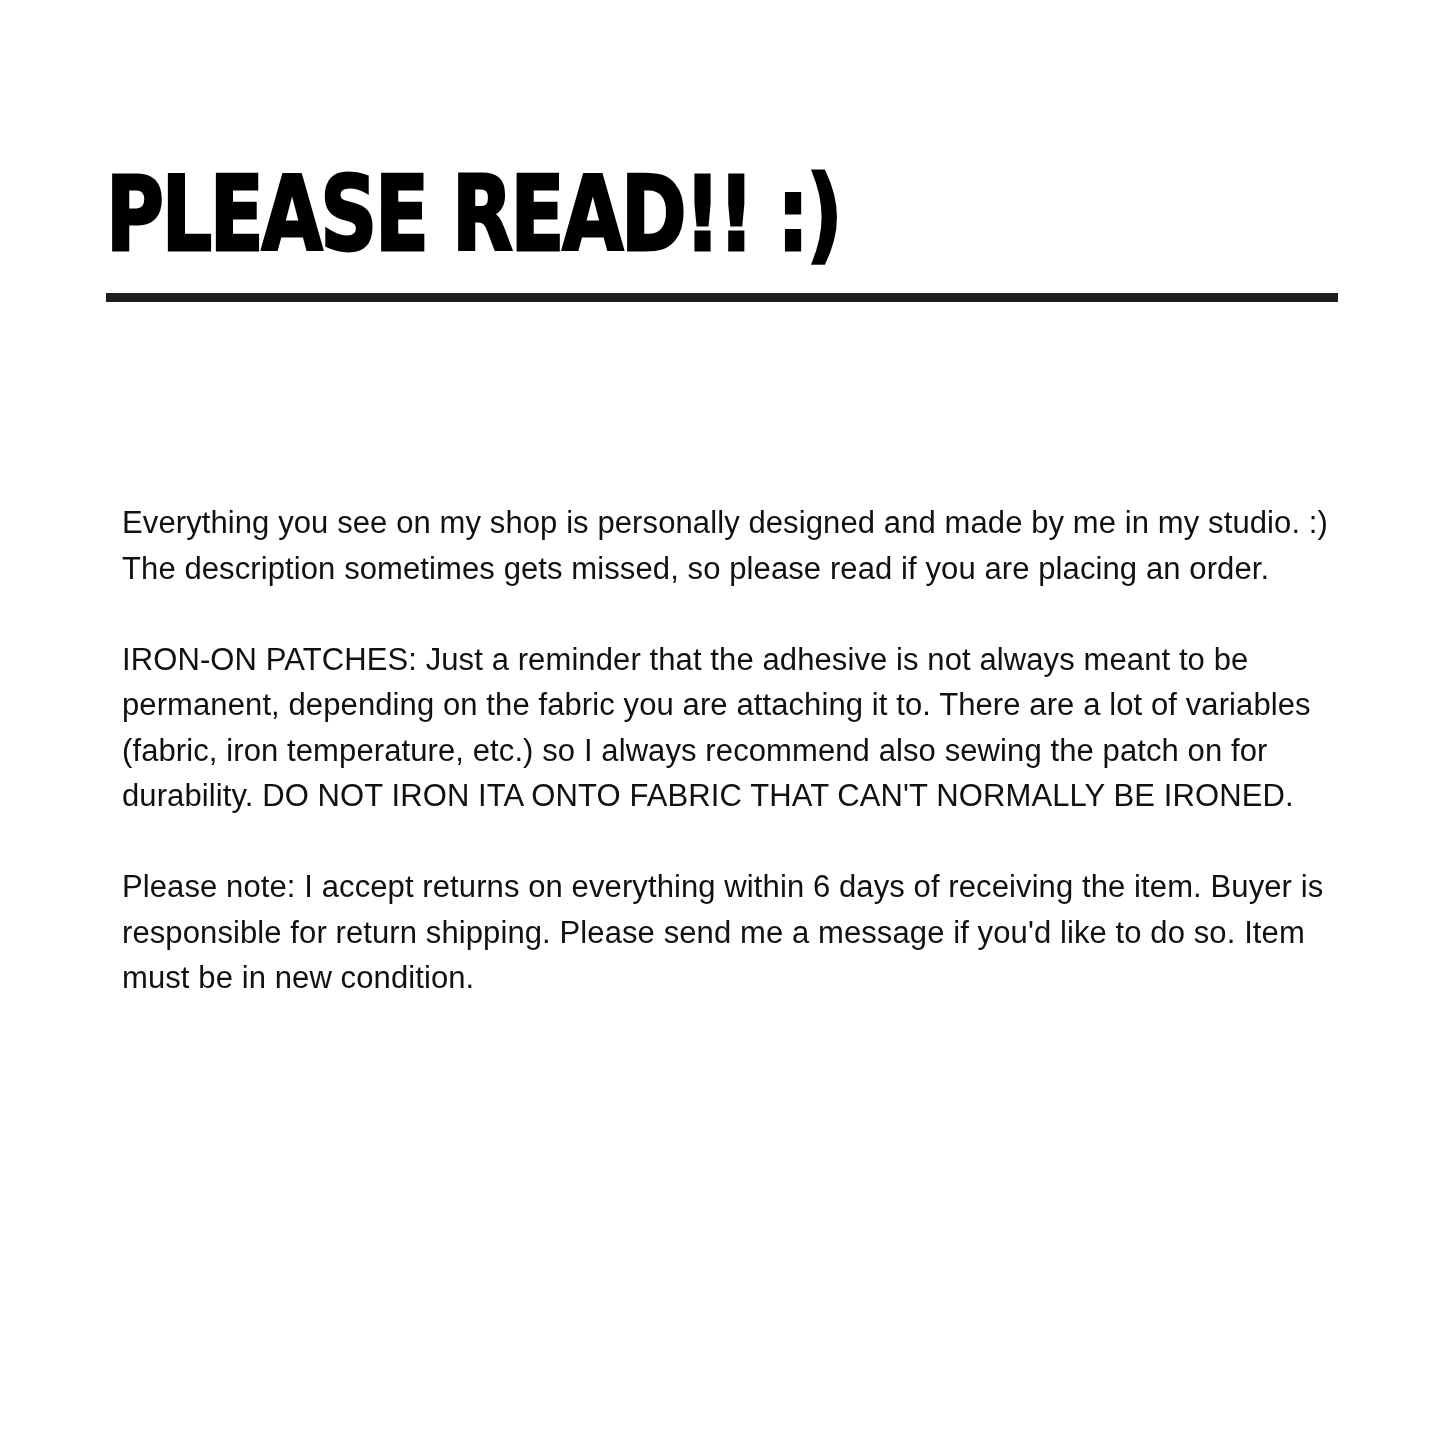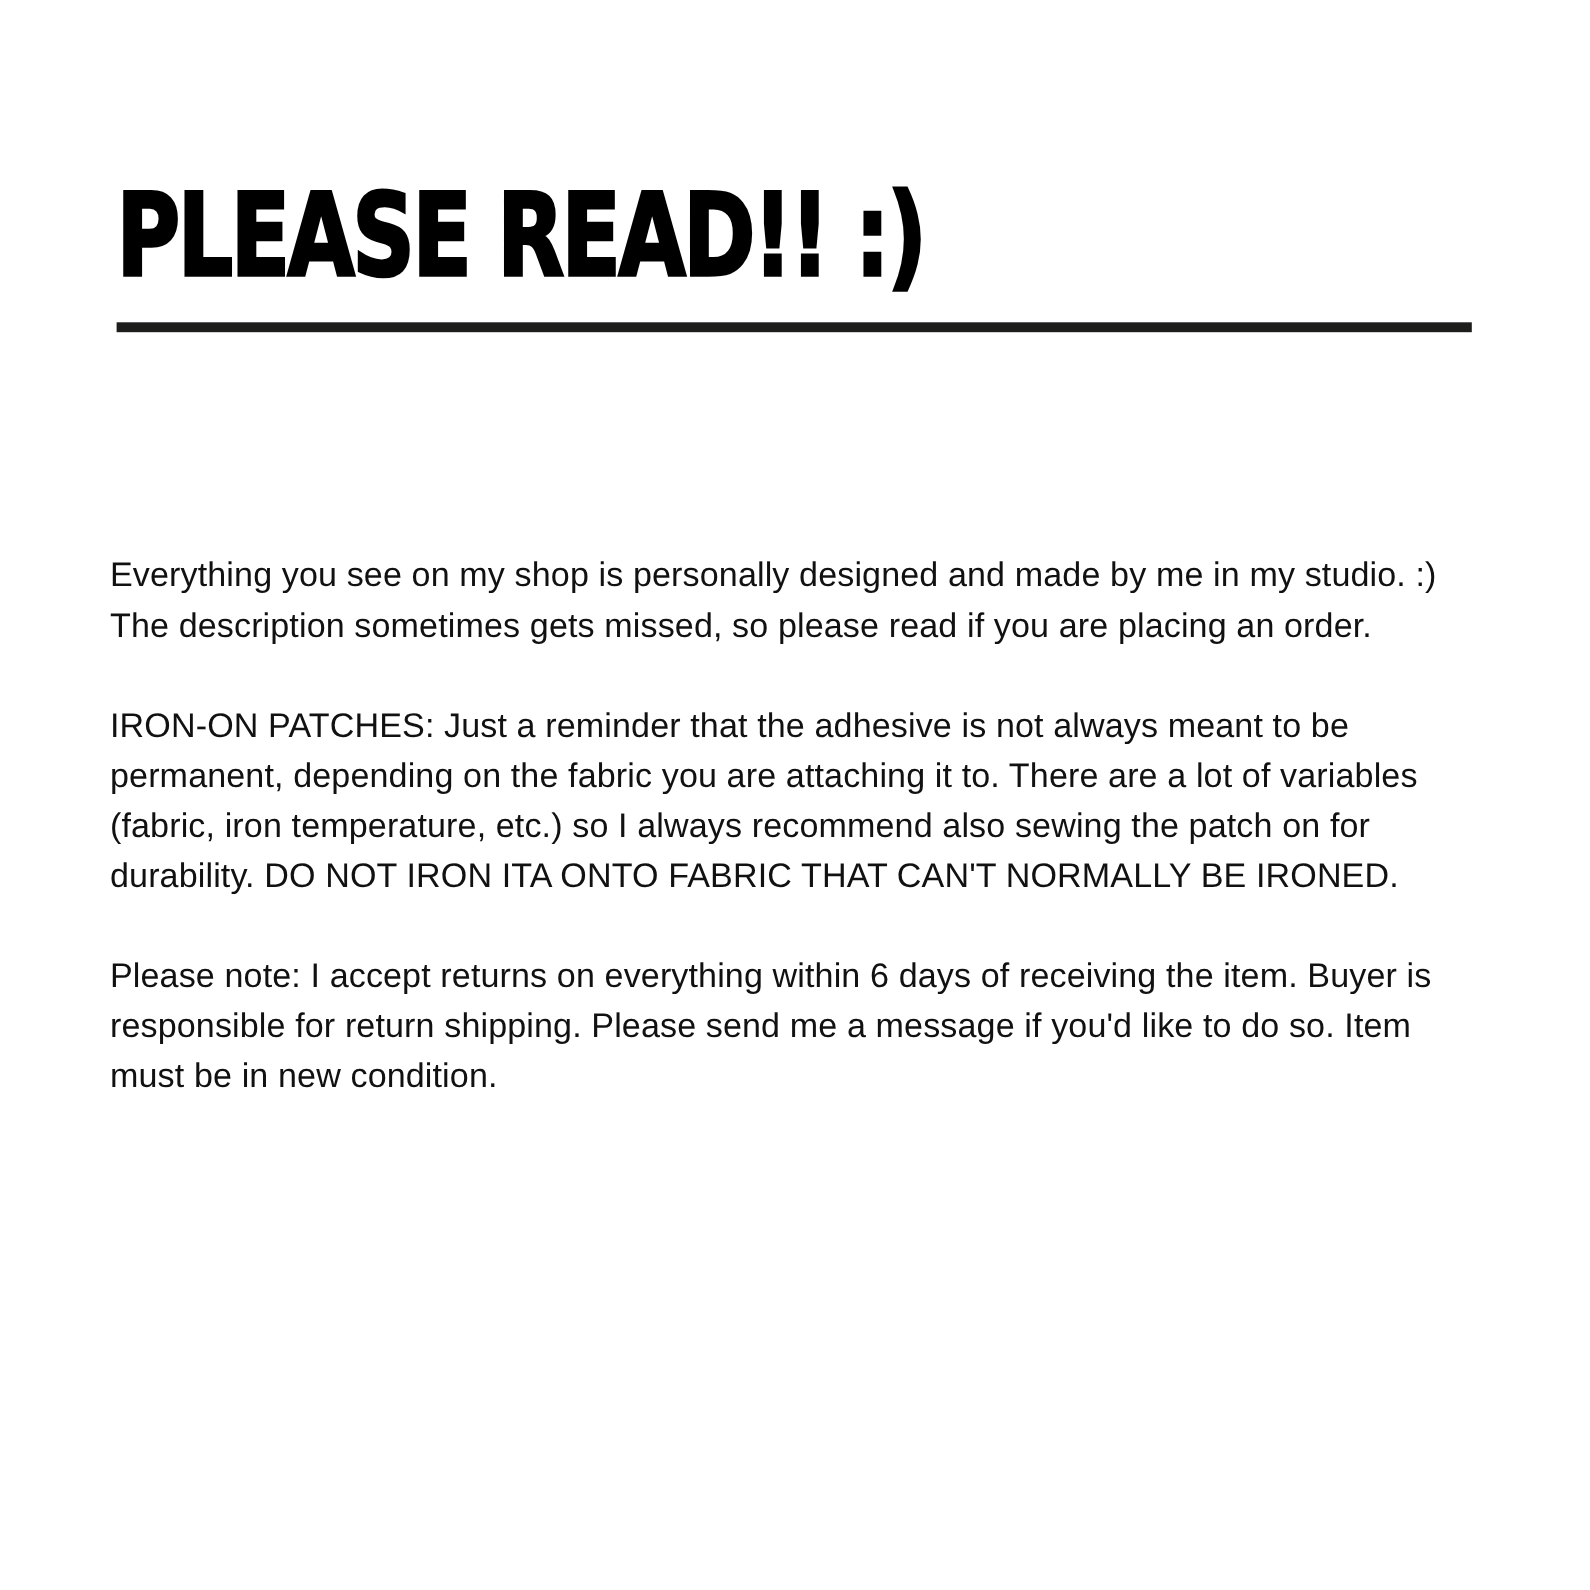--- a/index.html
+++ b/index.html
@@ -34,21 +34,21 @@
   .title-divider {
     position: absolute;
     left: 106px;
     top: 293px;
     width: 1232px;
     height: 9px;
     background: #1d1d1b;
   }
   .policy-text {
     position: absolute;
-    left: 100px;
+    left: 122px;
     top: 500px;
     width: 1240px;
     color: #111111;
     font-size: 31px;
     line-height: 45.5px;
     letter-spacing: 0.1px;
   }
   .policy-text p {
     margin: 0 0 45.5px 0;
   }

